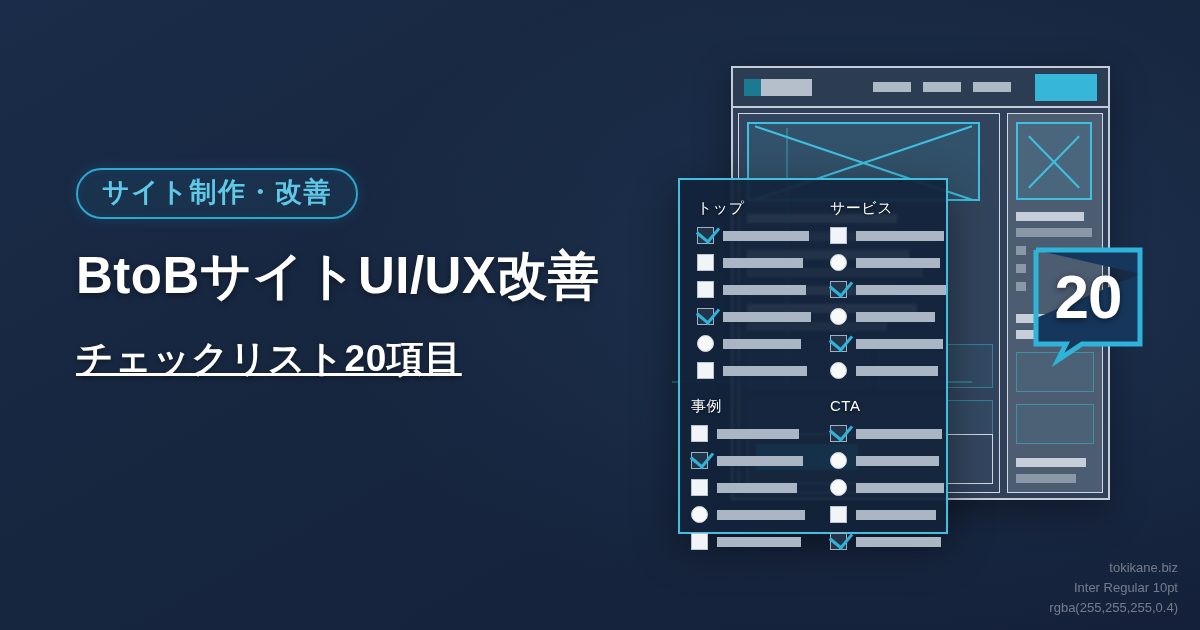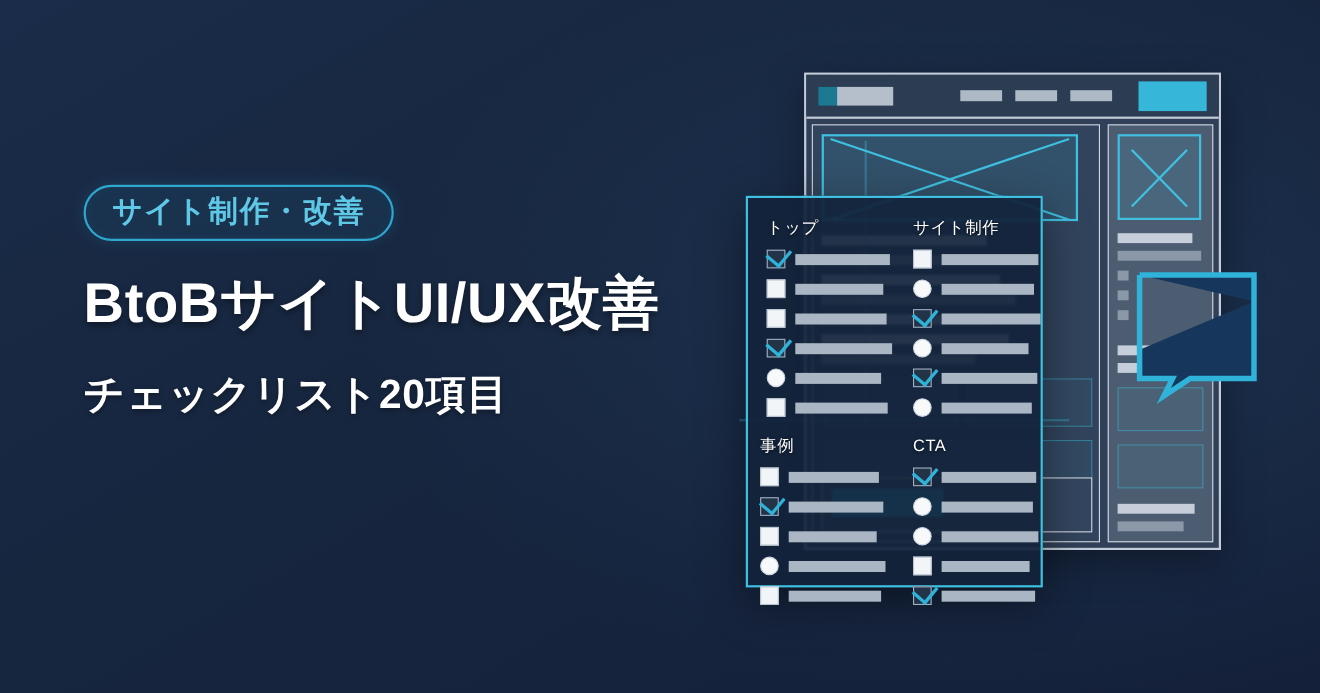--- a/index.html
+++ b/index.html
@@ -64,20 +64,21 @@
 
   .subhead {
     margin-top: 34px;
     color: #ffffff;
     font-size: 37px;
     font-weight: 700;
     letter-spacing: 0.5px;
     line-height: 1.15;
     white-space: nowrap;
     text-shadow: 0 2px 5px rgba(0,0,0,0.4);
+    text-decoration: underline;
   }
 
   
   .browser {
     position: absolute;
     left: 731px;
     top: 66px;
     width: 379px;
     height: 434px;
     background: #2f4058;
@@ -401,21 +402,21 @@
               <div class="bar" style="width: 78px;"></div>
             </div>
             <div class="row">
               <div class="mark"></div>
               <div class="bar" style="width: 84px;"></div>
             </div>
           </div>
       </div>
 
       <div class="sect sect-tr">
-        <div class="col-head">サイト制作</div>
+        <div class="col-head">サービス</div>
         <div class="rows">
             <div class="row">
               <div class="mark"></div>
               <div class="bar" style="width: 88px;"></div>
             </div>
             <div class="row">
               <div class="mark circle"></div>
               <div class="bar" style="width: 84px;"></div>
             </div>
             <div class="row">
@@ -489,16 +490,22 @@
           </div>
       </div>
 
     </div>
   </div>
 
   <div class="badge20">
     <svg viewBox="0 0 132 112">
       <path d="M14 2 H118 V26 M118 26 V96 H60 L36 112 L44 96 H14 V70 M14 70 V2" fill="#16365b" stroke="#2fb3d9" stroke-width="5" stroke-linejoin="miter" stroke-linecap="butt"></path>
     </svg>
+    <div class="num">20</div>
   </div>
 
+  <div class="watermark">
+    <div>tokikane.biz</div>
+    <div>Inter Regular 10pt</div>
+    <div>rgba(255,255,255,0.4)</div>
+  </div>
 
 </div>
 
 </body></html>

